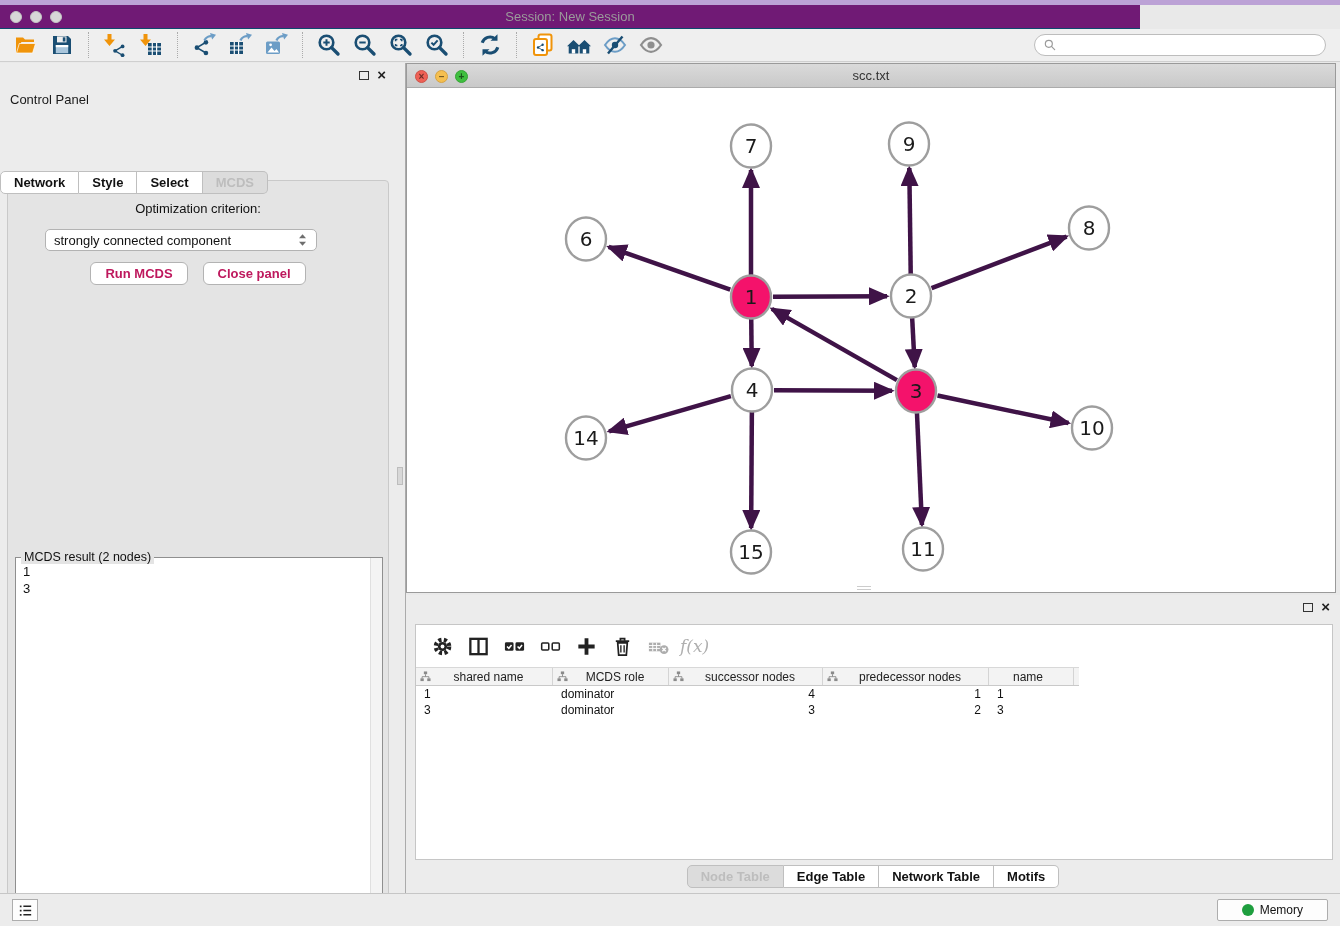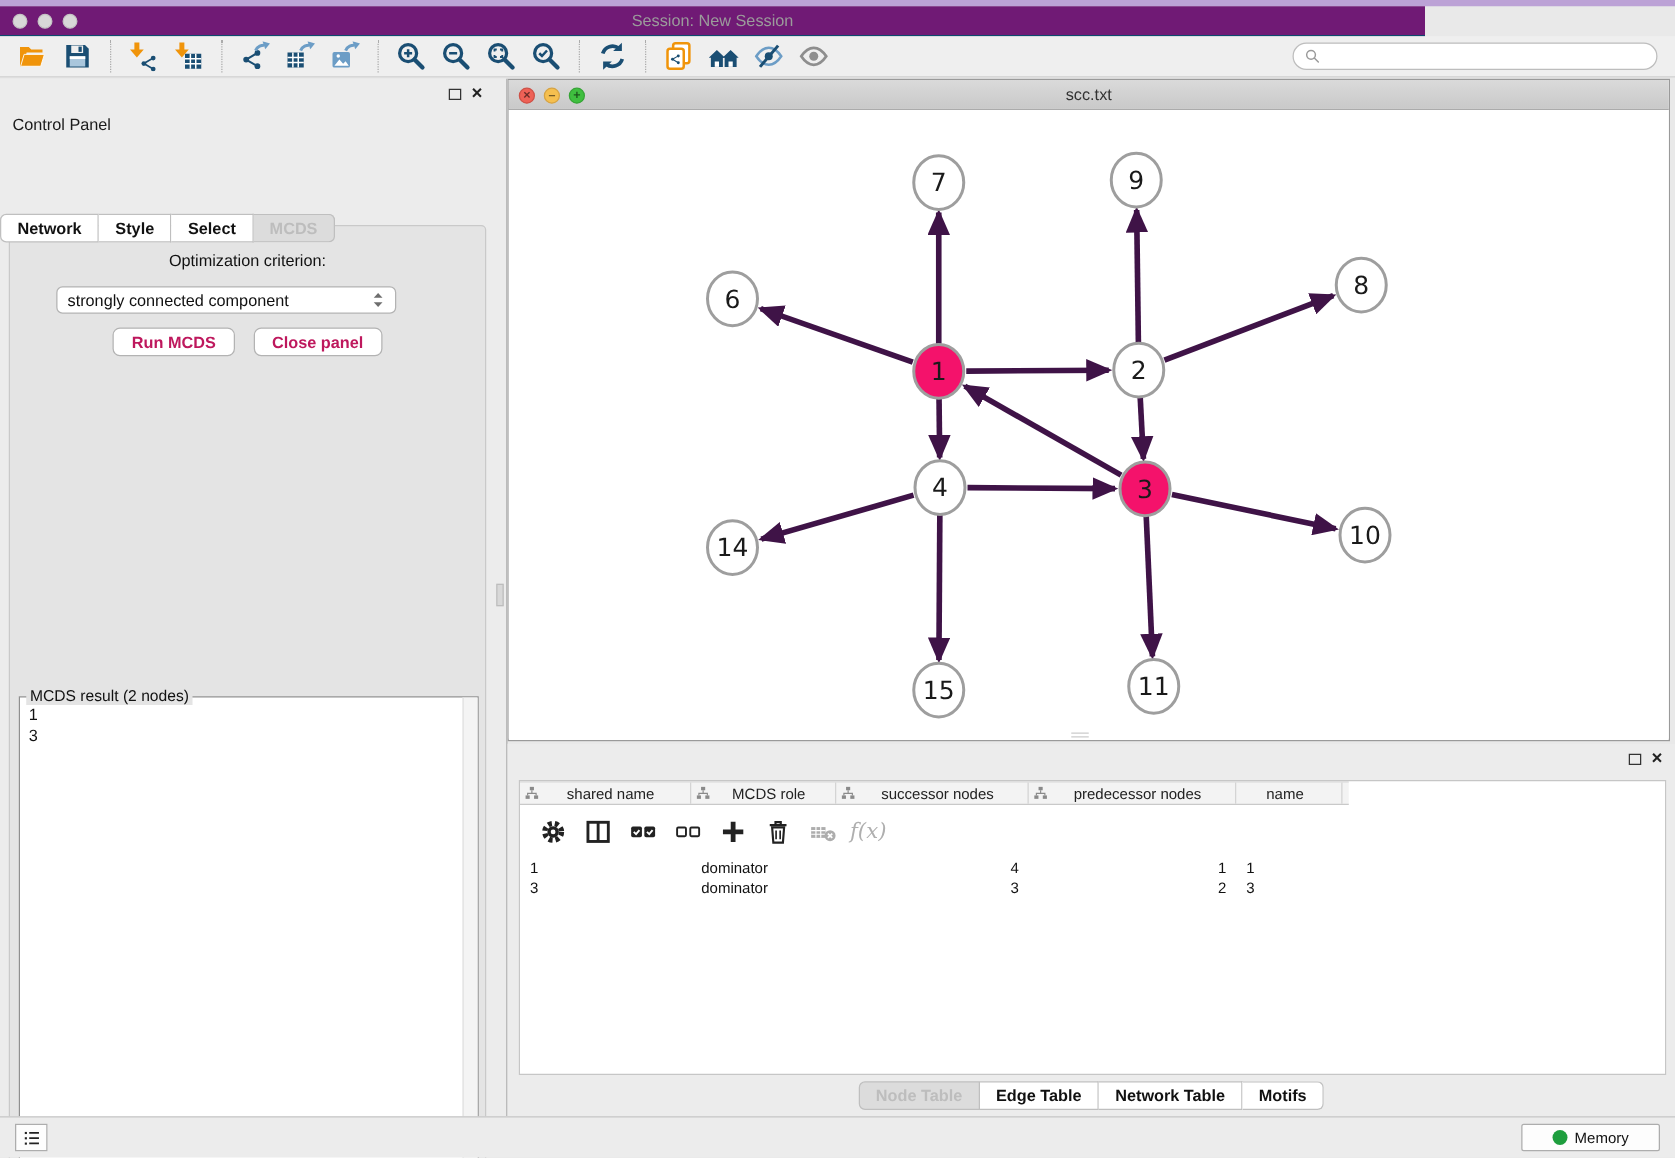--- a/index.html
+++ b/index.html
@@ -349,20 +349,71 @@
 
 <div id="table-panel" class="abs">
   <div class="panel-head">
     <span class="panel-title">Table Panel</span>
     <span class="panel-head-icons">
       <span class="float-glyph"></span>
       <span class="close-glyph">×</span>
     </span>
   </div>
   <div id="tp-box">
+    <div id="tp-toolbar">
+        <div class="tp-btn">
+          <svg viewBox="0 0 24 24">
+            <circle cx="12" cy="12" r="7" fill="none" stroke="#222" stroke-width="4.4" stroke-dasharray="3.2 2.5"></circle>
+            <circle cx="12" cy="12" r="4.8" fill="#222"></circle>
+            <circle cx="12" cy="12" r="2" fill="#fff"></circle>
+          </svg>
+        </div>
+        <div class="tp-btn">
+          <svg viewBox="0 0 24 24">
+            <rect x="3.5" y="4" width="17" height="16" fill="none" stroke="#222" stroke-width="2.4"></rect>
+            <path d="M12 4v16" stroke="#222" stroke-width="2.4"></path>
+          </svg>
+        </div>
+        <div class="tp-btn">
+          <svg viewBox="0 0 24 24">
+            <rect x="2" y="7.5" width="9" height="9" rx="1.5" fill="#222"></rect>
+            <path d="M4.2 12l1.9 1.9 2.8-3.4" stroke="#fff" stroke-width="1.6" fill="none"></path>
+            <rect x="13" y="7.5" width="9" height="9" rx="1.5" fill="#222"></rect>
+            <path d="M15.2 12l1.9 1.9 2.8-3.4" stroke="#fff" stroke-width="1.6" fill="none"></path>
+          </svg>
+        </div>
+        <div class="tp-btn">
+          <svg viewBox="0 0 24 24">
+            <rect x="2.8" y="8.3" width="7.4" height="7.4" rx="1" fill="none" stroke="#222" stroke-width="1.6"></rect>
+            <rect x="13.8" y="8.3" width="7.4" height="7.4" rx="1" fill="none" stroke="#222" stroke-width="1.6"></rect>
+          </svg>
+        </div>
+        <div class="tp-btn">
+          <svg viewBox="0 0 24 24">
+            <path d="M10 3.5h4v6.5h6.5v4H14v6.5h-4V14H3.5v-4H10z" fill="#222"></path>
+          </svg>
+        </div>
+        <div class="tp-btn">
+          <svg viewBox="0 0 24 24">
+            <path d="M7 8.2h10L16 21H8z" fill="none" stroke="#222" stroke-width="1.8"></path>
+            <path d="M5 6.4h14" stroke="#222" stroke-width="1.8"></path>
+            <path d="M9.8 6V3.8h4.4V6" fill="none" stroke="#222" stroke-width="1.8"></path>
+            <path d="M10.3 10.8v7.4M13.7 10.8v7.4" stroke="#222" stroke-width="1.4"></path>
+          </svg>
+        </div>
+        <div class="tp-btn">
+          <svg viewBox="0 0 24 24">
+            <rect x="2" y="8" width="12" height="9" fill="#ADADAD"></rect>
+            <path stroke="#fff" d="M2 11h12M2 14h12M6 8v9M10 8v9"></path>
+            <circle cx="17.8" cy="15.2" r="4.6" fill="#ADADAD"></circle>
+            <path d="M16 13.4l3.6 3.6M19.6 13.4L16 17" stroke="#fff" stroke-width="1.5"></path>
+          </svg>
+        </div>
+        <span id="fx-btn">f(x)</span>
+      </div>
     <div id="tp-header">
         <div class="th" style="width: 137px;">
           <svg viewBox="0 0 12 12" width="11" height="11">
             <g fill="#8a8a8a">
               <rect x="4.2" y="0.5" width="3.6" height="3"></rect>
               <rect x="0.5" y="8" width="3.6" height="3"></rect>
               <rect x="7.9" y="8" width="3.6" height="3"></rect>
             </g>
             <path d="M6 3.5v2.7M2.3 8V6.2h7.4V8" stroke="#8a8a8a" fill="none"></path>
           </svg>
@@ -397,71 +448,20 @@
               <rect x="0.5" y="8" width="3.6" height="3"></rect>
               <rect x="7.9" y="8" width="3.6" height="3"></rect>
             </g>
             <path d="M6 3.5v2.7M2.3 8V6.2h7.4V8" stroke="#8a8a8a" fill="none"></path>
           </svg>
           <span>predecessor nodes</span>
         </div>
         <div class="th" style="width: 85px;">
           <span>name</span>
         </div>
-      </div>
-    <div id="tp-toolbar">
-        <div class="tp-btn">
-          <svg viewBox="0 0 24 24">
-            <circle cx="12" cy="12" r="7" fill="none" stroke="#222" stroke-width="4.4" stroke-dasharray="3.2 2.5"></circle>
-            <circle cx="12" cy="12" r="4.8" fill="#222"></circle>
-            <circle cx="12" cy="12" r="2" fill="#fff"></circle>
-          </svg>
-        </div>
-        <div class="tp-btn">
-          <svg viewBox="0 0 24 24">
-            <rect x="3.5" y="4" width="17" height="16" fill="none" stroke="#222" stroke-width="2.4"></rect>
-            <path d="M12 4v16" stroke="#222" stroke-width="2.4"></path>
-          </svg>
-        </div>
-        <div class="tp-btn">
-          <svg viewBox="0 0 24 24">
-            <rect x="2" y="7.5" width="9" height="9" rx="1.5" fill="#222"></rect>
-            <path d="M4.2 12l1.9 1.9 2.8-3.4" stroke="#fff" stroke-width="1.6" fill="none"></path>
-            <rect x="13" y="7.5" width="9" height="9" rx="1.5" fill="#222"></rect>
-            <path d="M15.2 12l1.9 1.9 2.8-3.4" stroke="#fff" stroke-width="1.6" fill="none"></path>
-          </svg>
-        </div>
-        <div class="tp-btn">
-          <svg viewBox="0 0 24 24">
-            <rect x="2.8" y="8.3" width="7.4" height="7.4" rx="1" fill="none" stroke="#222" stroke-width="1.6"></rect>
-            <rect x="13.8" y="8.3" width="7.4" height="7.4" rx="1" fill="none" stroke="#222" stroke-width="1.6"></rect>
-          </svg>
-        </div>
-        <div class="tp-btn">
-          <svg viewBox="0 0 24 24">
-            <path d="M10 3.5h4v6.5h6.5v4H14v6.5h-4V14H3.5v-4H10z" fill="#222"></path>
-          </svg>
-        </div>
-        <div class="tp-btn">
-          <svg viewBox="0 0 24 24">
-            <path d="M7 8.2h10L16 21H8z" fill="none" stroke="#222" stroke-width="1.8"></path>
-            <path d="M5 6.4h14" stroke="#222" stroke-width="1.8"></path>
-            <path d="M9.8 6V3.8h4.4V6" fill="none" stroke="#222" stroke-width="1.8"></path>
-            <path d="M10.3 10.8v7.4M13.7 10.8v7.4" stroke="#222" stroke-width="1.4"></path>
-          </svg>
-        </div>
-        <div class="tp-btn">
-          <svg viewBox="0 0 24 24">
-            <rect x="2" y="8" width="12" height="9" fill="#ADADAD"></rect>
-            <path stroke="#fff" d="M2 11h12M2 14h12M6 8v9M10 8v9"></path>
-            <circle cx="17.8" cy="15.2" r="4.6" fill="#ADADAD"></circle>
-            <path d="M16 13.4l3.6 3.6M19.6 13.4L16 17" stroke="#fff" stroke-width="1.5"></path>
-          </svg>
-        </div>
-        <span id="fx-btn">f(x)</span>
       </div>
     <div id="tp-rows">
         <div class="tr">
           <div class="td" style="width: 137px;">1</div>
           <div class="td" style="width: 116px;">dominator</div>
           <div class="td right" style="width: 154px;">4</div>
           <div class="td right" style="width: 166px;">1</div>
           <div class="td" style="width: 85px;">1</div>
         </div>
         <div class="tr">

